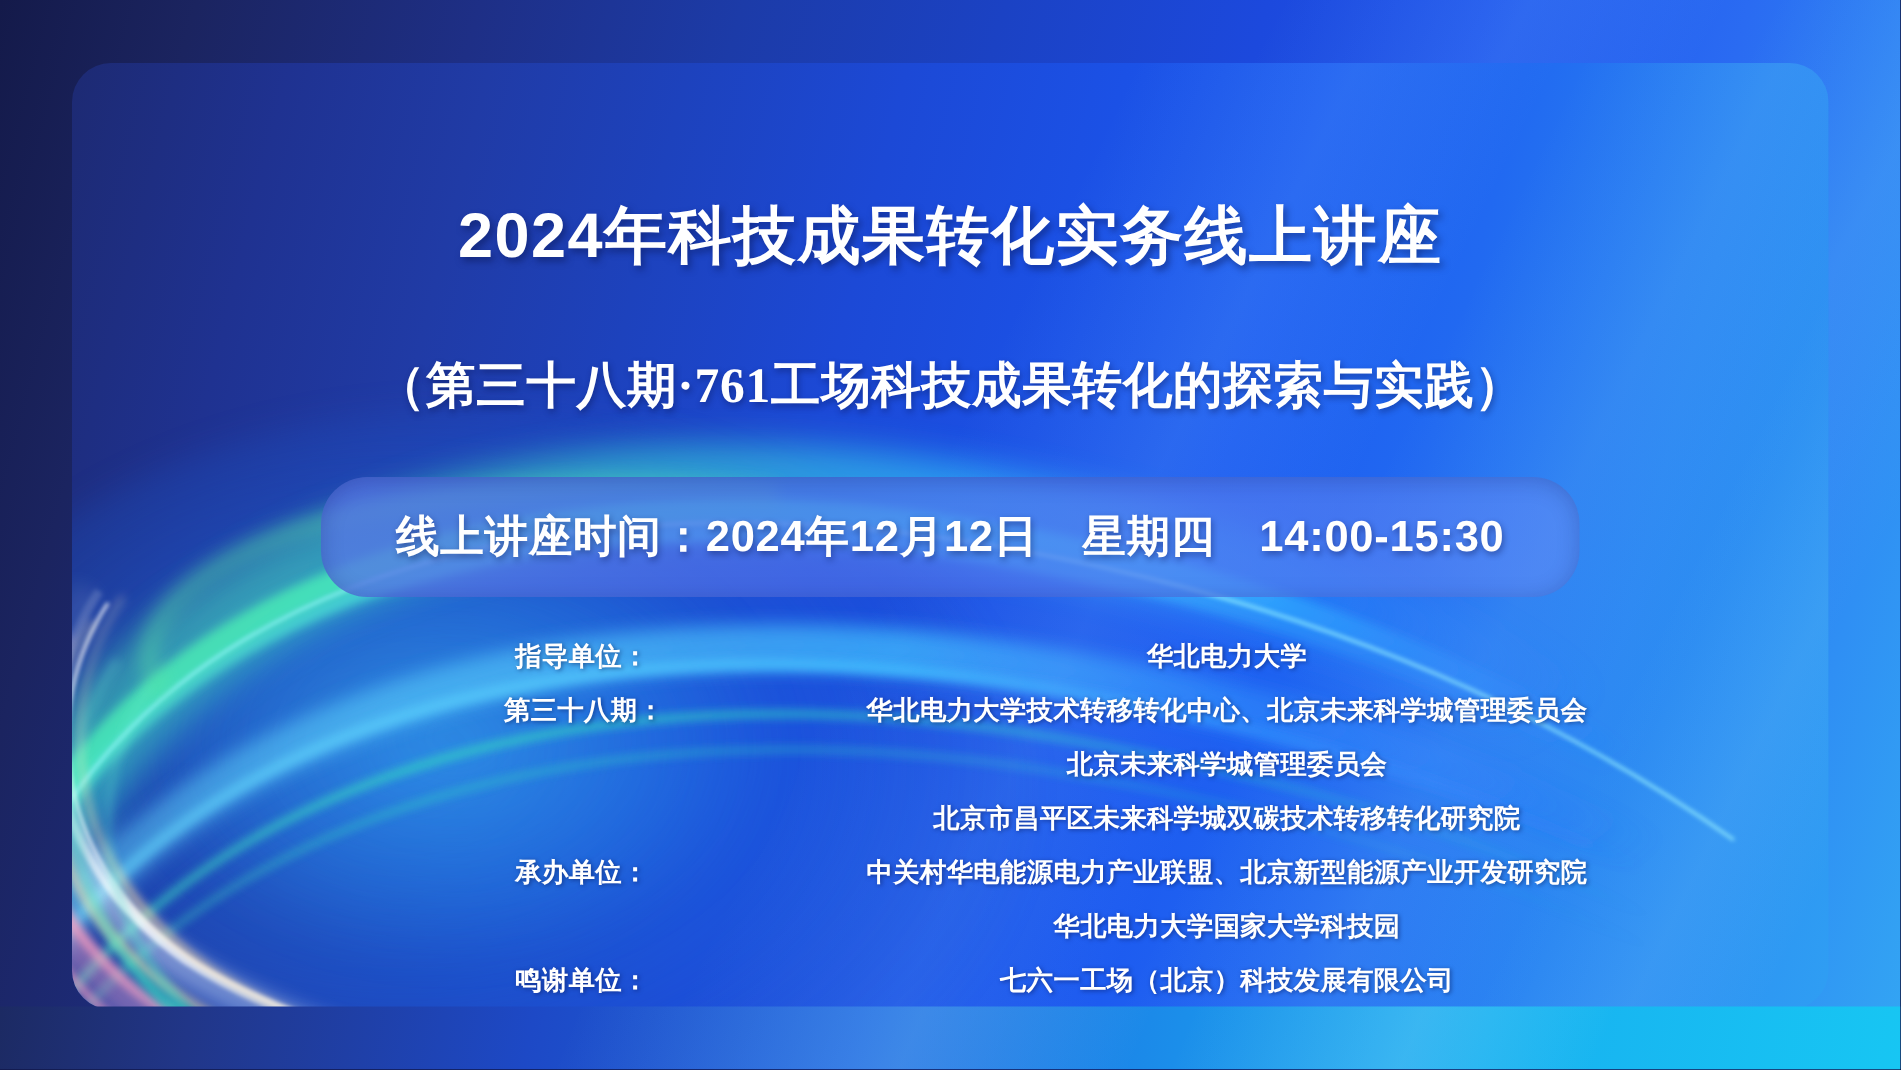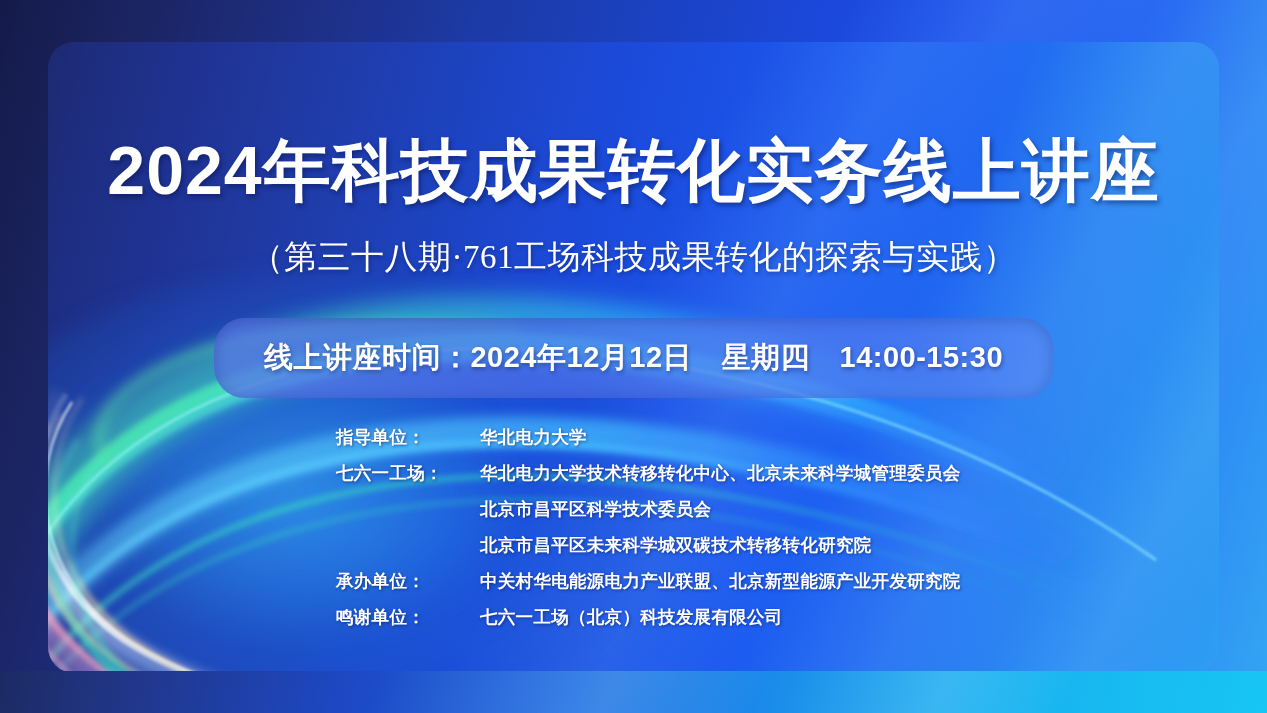--- a/index.html
+++ b/index.html
@@ -121,36 +121,36 @@
   }
 
   
   .content { position:absolute; inset:0; }
 
   .title {
     position:absolute;
     left:0; right:0; top:92px;
     text-align:center;
     color:#ffffff;
-    font-size:68px;
+    font-size:42px;
     font-weight:bold;
     letter-spacing:1px;
     line-height:1.08;
     text-shadow:2px 3px 5px rgba(8,20,80,.50);
     white-space:nowrap;
   }
 
   .subtitle {
     position:absolute;
     left:0; right:0; top:193px;
     text-align:center;
     color:#ffffff;
     font-family:"Liberation Serif", "DejaVu Serif", serif;
     font-size:33px;
-    font-weight:normal;
+    font-weight:bold;
     letter-spacing:.5px;
     text-shadow:1px 2px 4px rgba(8,20,80,.45);
     white-space:nowrap;
   }
 
   
   .time-pill-wrap {
     position:absolute;
     left:0; right:0; top:276px;
     display:flex; justify-content:center;
@@ -174,20 +174,21 @@
     letter-spacing:.5px;
     white-space:pre;
     text-shadow:1px 2px 4px rgba(8,20,80,.45);
   }
 
   
   .credits {
     position:absolute;
     left:288px; top:383px;
     width:820px;
+    text-align:center;
   }
   .credit-row {
     display:flex;
     align-items:flex-start;
     height:36px;
     color:#ffffff;
     font-size:17.5px;
     font-weight:bold;
     letter-spacing:.3px;
     text-shadow:1px 1px 3px rgba(8,20,80,.55);
@@ -348,39 +349,43 @@
       </div>
 
       <div class="credits">
 
         <div class="credit-row">
           <span class="credit-label">指导单位：</span>
           <span class="credit-value">华北电力大学</span>
         </div>
 
         <div class="credit-row">
-          <span class="credit-label">七六一工场：</span>
+          <span class="credit-label">第三十八期：</span>
           <span class="credit-value">华北电力大学技术转移转化中心、北京未来科学城管理委员会</span>
         </div>
 
         <div class="credit-row">
           <span class="credit-label empty"></span>
-          <span class="credit-value">北京市昌平区科学技术委员会</span>
+          <span class="credit-value">北京未来科学城管理委员会</span>
         </div>
 
         <div class="credit-row">
           <span class="credit-label empty"></span>
           <span class="credit-value">北京市昌平区未来科学城双碳技术转移转化研究院</span>
         </div>
 
         <div class="credit-row">
           <span class="credit-label">承办单位：</span>
           <span class="credit-value">中关村华电能源电力产业联盟、北京新型能源产业开发研究院</span>
         </div>
 
+        <div class="credit-row">
+          <span class="credit-label empty"></span>
+          <span class="credit-value">华北电力大学国家大学科技园</span>
+        </div>
 
         <div class="credit-row">
           <span class="credit-label">鸣谢单位：</span>
           <span class="credit-value">七六一工场（北京）科技发展有限公司</span>
         </div>
 
       </div>
 
     </div>
   </div>

